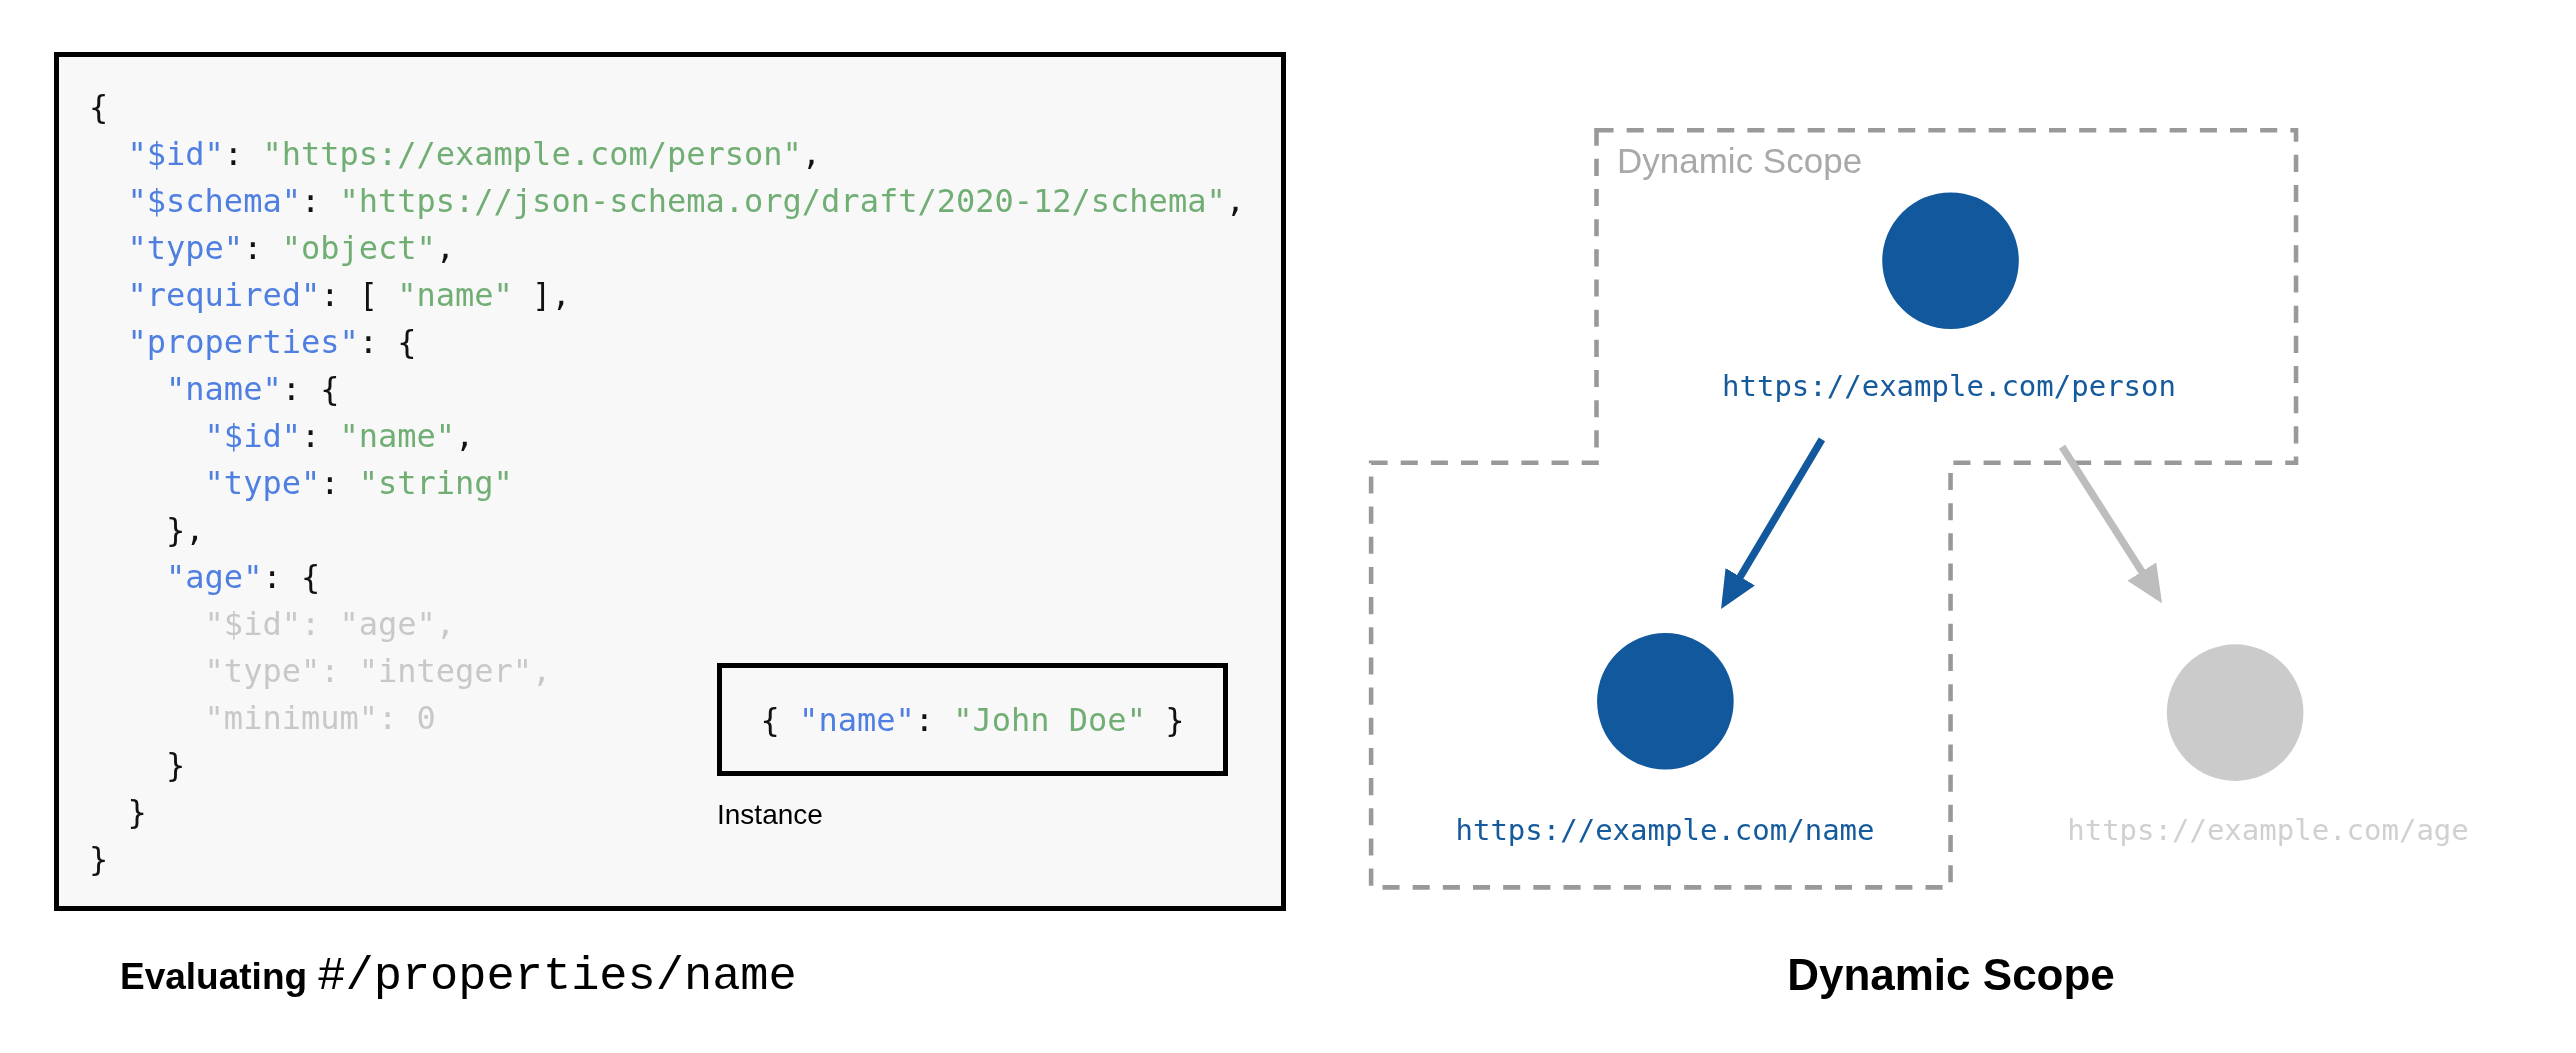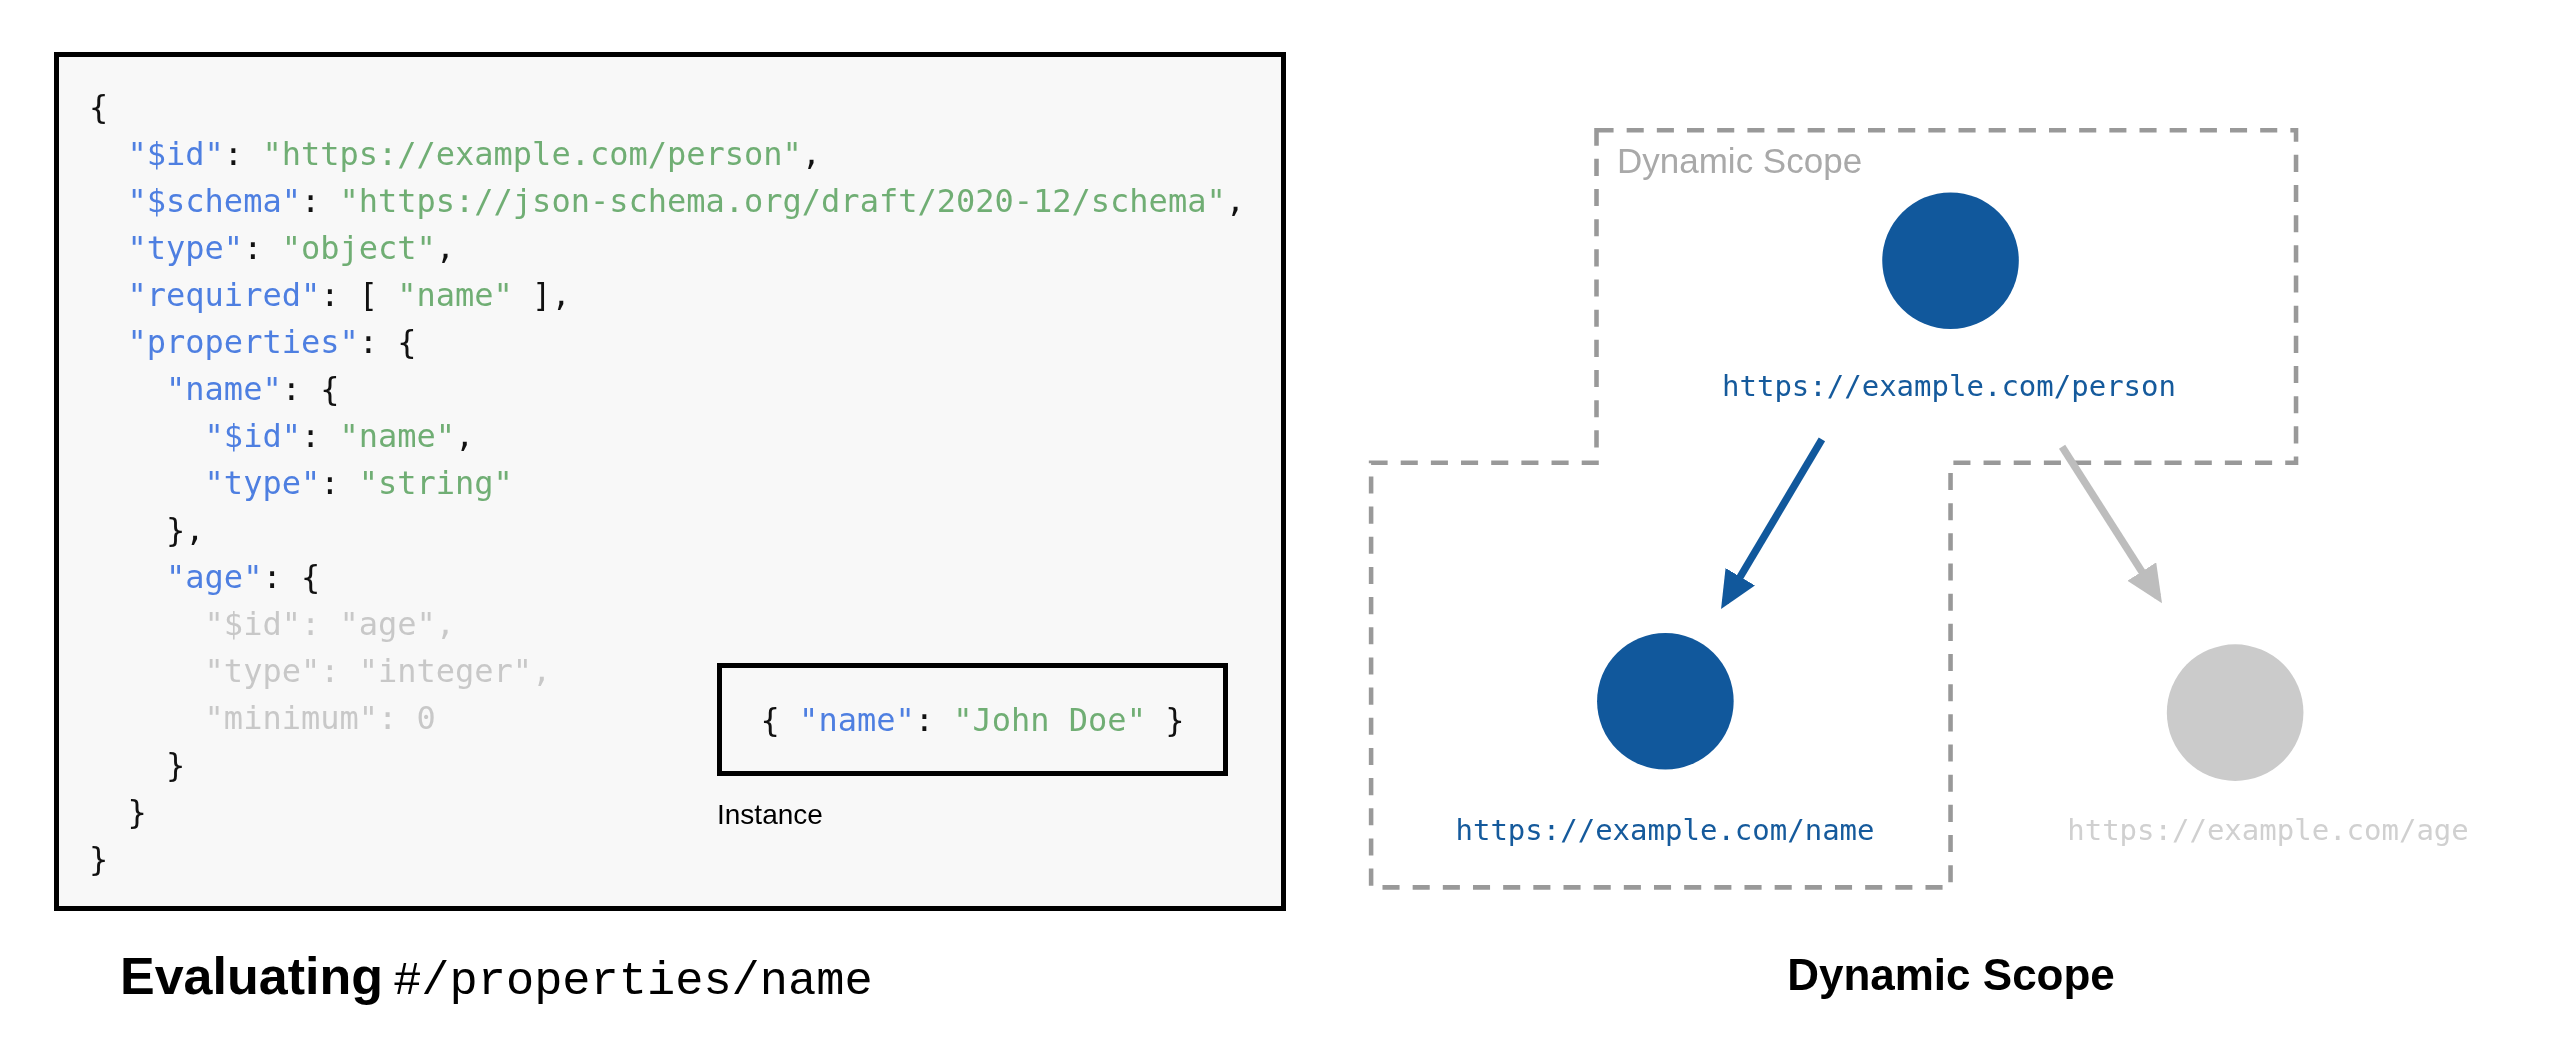--- a/index.html
+++ b/index.html
@@ -44,21 +44,21 @@
     left:717px;top:799px;width:511px;
     text-align:left;
     font-weight:normal;font-size:28px;color:var(--caption-text);
   }
 
   .left-caption{
     left:120px;top:947px;
     white-space:nowrap;line-height:59px;
   }
   .left-caption .cap-bold{
-    font-weight:bold;font-size:52px;color:var(--caption-text);
+    font-weight:bold;font-size:37px;color:var(--caption-text);
   }
   .left-caption .cap-mono{
     font-family:Liberation Mono, monospace;
     font-size:47px;color:var(--caption-text);
     margin-left:10.2px;
   }
 
   
   svg.diagram-layer{left:0;top:0;width:2576px;height:1053px;}
 

